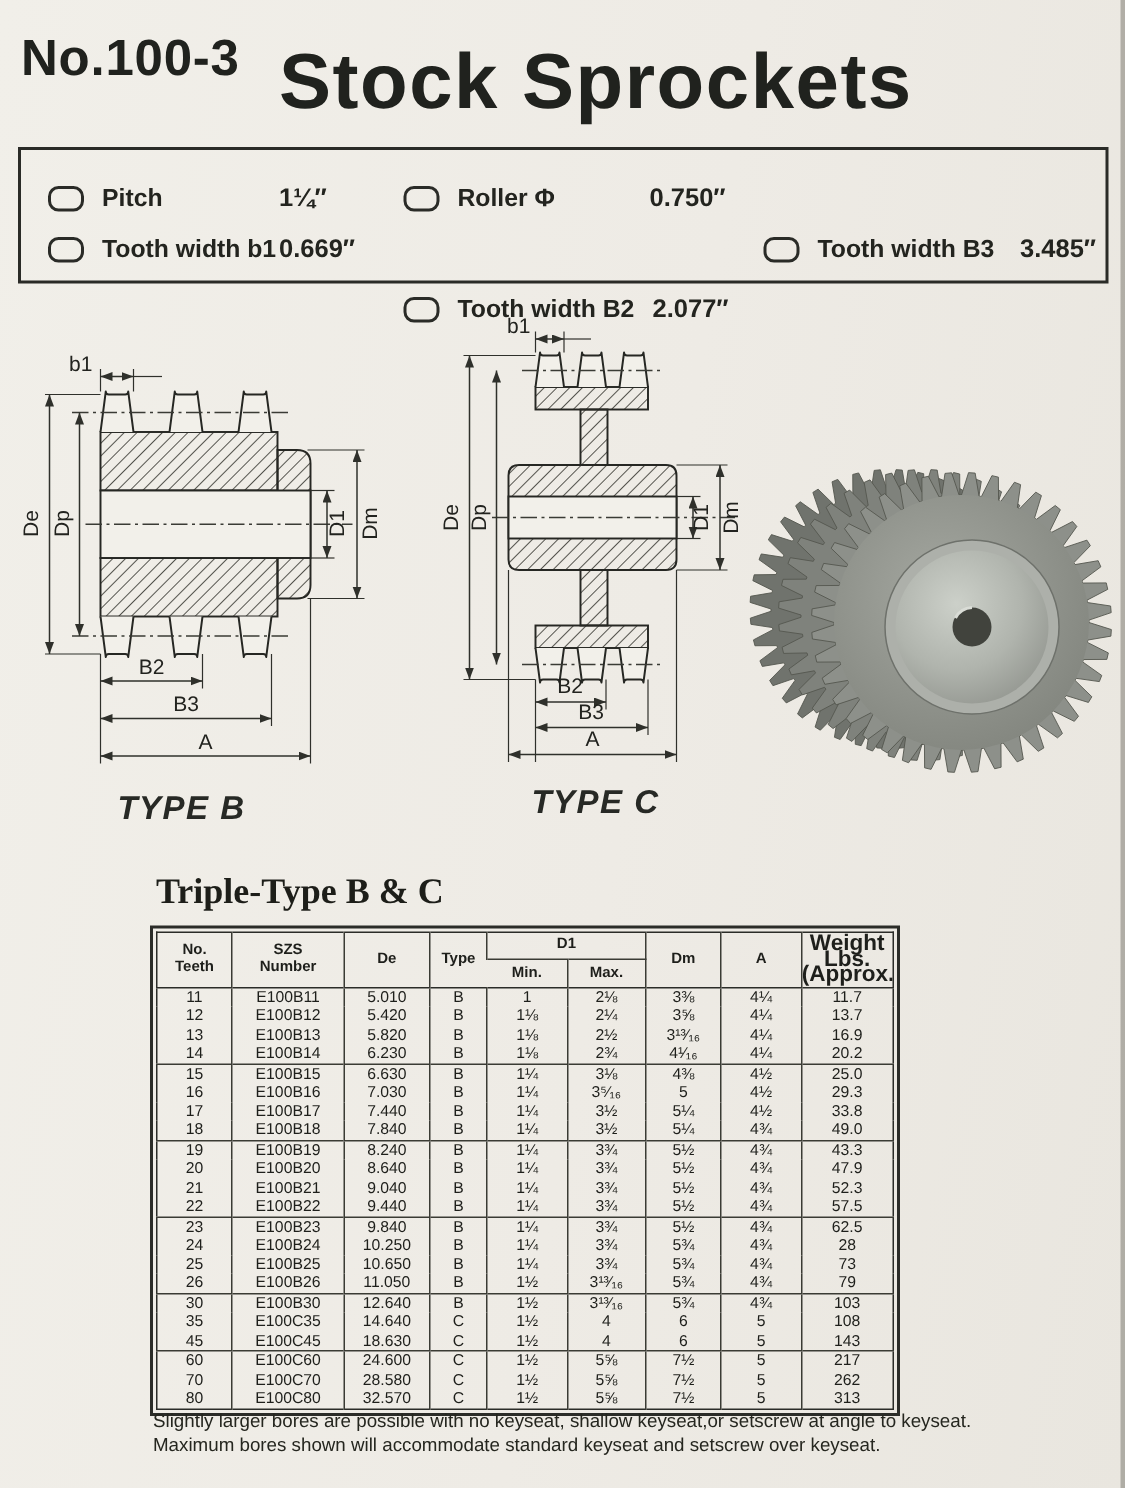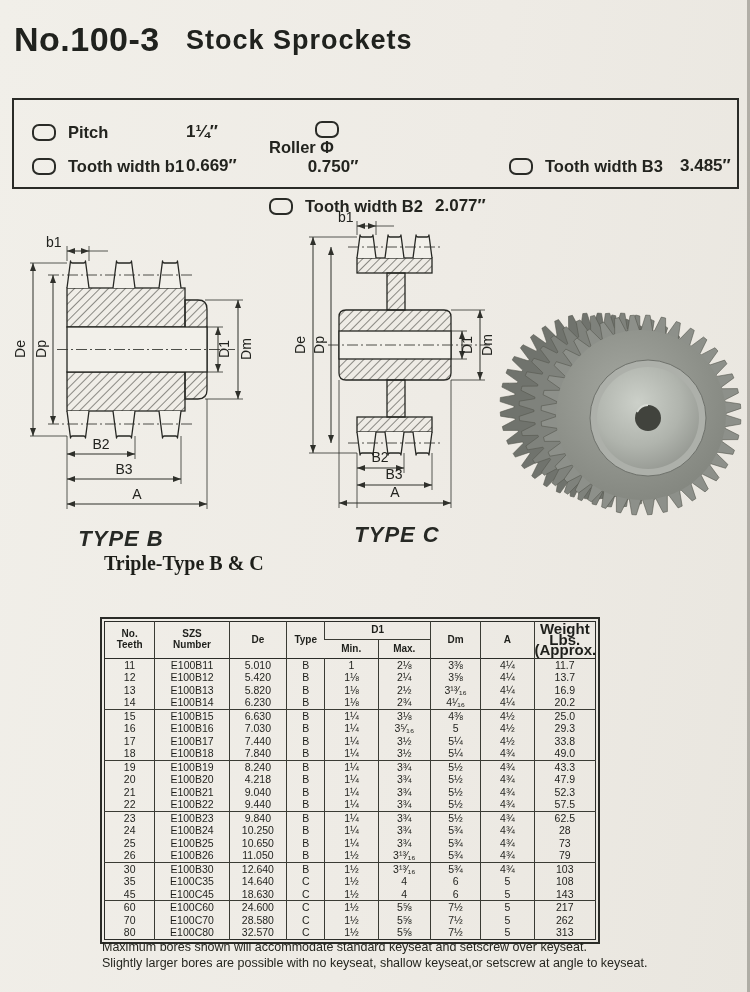--- a/index.html
+++ b/index.html
@@ -3,33 +3,33 @@
 <meta charset="utf-8">
 <style>
   html,body{margin:0;padding:0;background:#dedbd4;}
   .page{position:relative;width:750px;height:992px;overflow:hidden;
         background:linear-gradient(100deg,#f1efe9 0%,#eeebe5 55%,#e9e6df 100%);
         font-family:"Liberation Sans",sans-serif;color:#23241f;}
   .page::after{content:"";position:absolute;right:0;top:0;width:3px;height:100%;
         background:rgba(70,66,58,.35);}
   .abs{position:absolute;}
   .catno{left:14px;top:20px;font-size:34px;font-weight:bold;letter-spacing:.5px;color:#20221e;}
-  .ttl{left:186px;top:25px;font-size:27px;font-weight:bold;letter-spacing:1px;color:#20221e;}
+  .ttl{left:186px;top:25px;font-size:52px;font-weight:bold;letter-spacing:1px;color:#20221e;}
   .specbox{left:12px;top:98px;width:723px;height:87px;border:2.5px solid #2a2b27;}
   .spec{position:absolute;display:flex;align-items:center;height:22px;}
   .chk{display:inline-block;width:20px;height:13px;border:2px solid #2a2b27;border-radius:7px;
        margin-right:12px;flex:0 0 auto;}
   .slbl{font-weight:bold;font-size:16.5px;white-space:nowrap;}
   .sval{font-weight:bold;font-size:17px;white-space:nowrap;}
   svg.diag{position:absolute;overflow:visible;}
   .dlab{font:14px "Liberation Sans",sans-serif;fill:#22231f;}
   .cap{position:absolute;font-size:22px;font-weight:bold;font-style:italic;letter-spacing:1px;
        text-align:center;color:#272925;}
-  .tbltitle{left:104px;top:552px;font-family:"Liberation Serif",serif;font-weight:bold;
-       font-size:20px;color:#1d1e19;}
+  .tbltitle{left:104px;top:582px;font-family:"Liberation Serif",serif;font-weight:bold;
+       font-size:24px;color:#1d1e19;}
   .tblwrap{left:100px;top:617px;width:492px;border:2px solid #2b2c28;padding:2px;}
   table{width:100%;border-collapse:collapse;table-layout:fixed;border:1px solid #2b2c28;
         font-family:"Liberation Sans",sans-serif;color:#1e1f1b;}
   th,td{border-left:1px solid #3a3b34;text-align:center;padding:0;overflow:hidden;}
   th:first-child,td:first-child{border-left:none;}
   thead{border-bottom:1.5px solid #2b2c28;margin-top:32px;}
   th{font-weight:bold;font-size:10px;line-height:10.5px;white-space:pre-line;
      vertical-align:middle;padding:2px 0;}
   th.wt{font-size:15px;}
   th.mm{border-top:1px solid #3a3b34;}
@@ -44,21 +44,21 @@
 
   <div class="abs catno">No.100-3</div>
   <div class="abs ttl">Stock Sprockets</div>
 
   <div class="abs specbox">
     <div class="spec" style="left:18px;top:21px;">
       <span class="chk"></span>
       <span class="slbl" style="width:118px;">Pitch</span>
       <span class="sval">1¼″</span>
     </div>
-    <div class="spec" style="left:255px;top:21px;flex-direction:column;">
+    <div class="spec" style="left:255px;top:21px;">
       <span class="chk"></span>
       <span class="slbl" style="width:128px;">Roller Φ</span>
       <span class="sval">0.750″</span>
     </div>
     <div class="spec" style="left:18px;top:55px;">
       <span class="chk"></span>
       <span class="slbl" style="width:118px;">Tooth width b1</span>
       <span class="sval">0.669″</span>
     </div>
     <div class="spec" style="left:255px;top:55px;margin-top:40px;">
@@ -358,21 +358,21 @@
             <td>B</td>
             <td>1¼</td>
             <td>3¾</td>
             <td>5½</td>
             <td>4¾</td>
             <td>43.3</td>
           </tr>
           <tr>
             <td>20</td>
             <td>E100B20</td>
-            <td>4.218</td>
+            <td>8.640</td>
             <td>B</td>
             <td>1¼</td>
             <td>3¾</td>
             <td>5½</td>
             <td>4¾</td>
             <td>47.9</td>
           </tr>
           <tr>
             <td>21</td>
             <td>E100B21</td>
@@ -503,17 +503,17 @@
             <td>5⅝</td>
             <td>7½</td>
             <td>5</td>
             <td>313</td>
           </tr>
         </tbody>
     </table>
   </div>
 
   <div class="abs fnote">
+    <div>Slightly larger bores are possible with no keyseat, shallow keyseat,or setscrew at angle  to keyseat.</div>
     <div>Maximum bores shown will accommodate standard keyseat and setscrew over keyseat.</div>
-    <div>Slightly larger bores are possible with no keyseat, shallow keyseat,or setscrew at angle  to keyseat.</div>
   </div>
 
 </div>
 
 </body></html>

